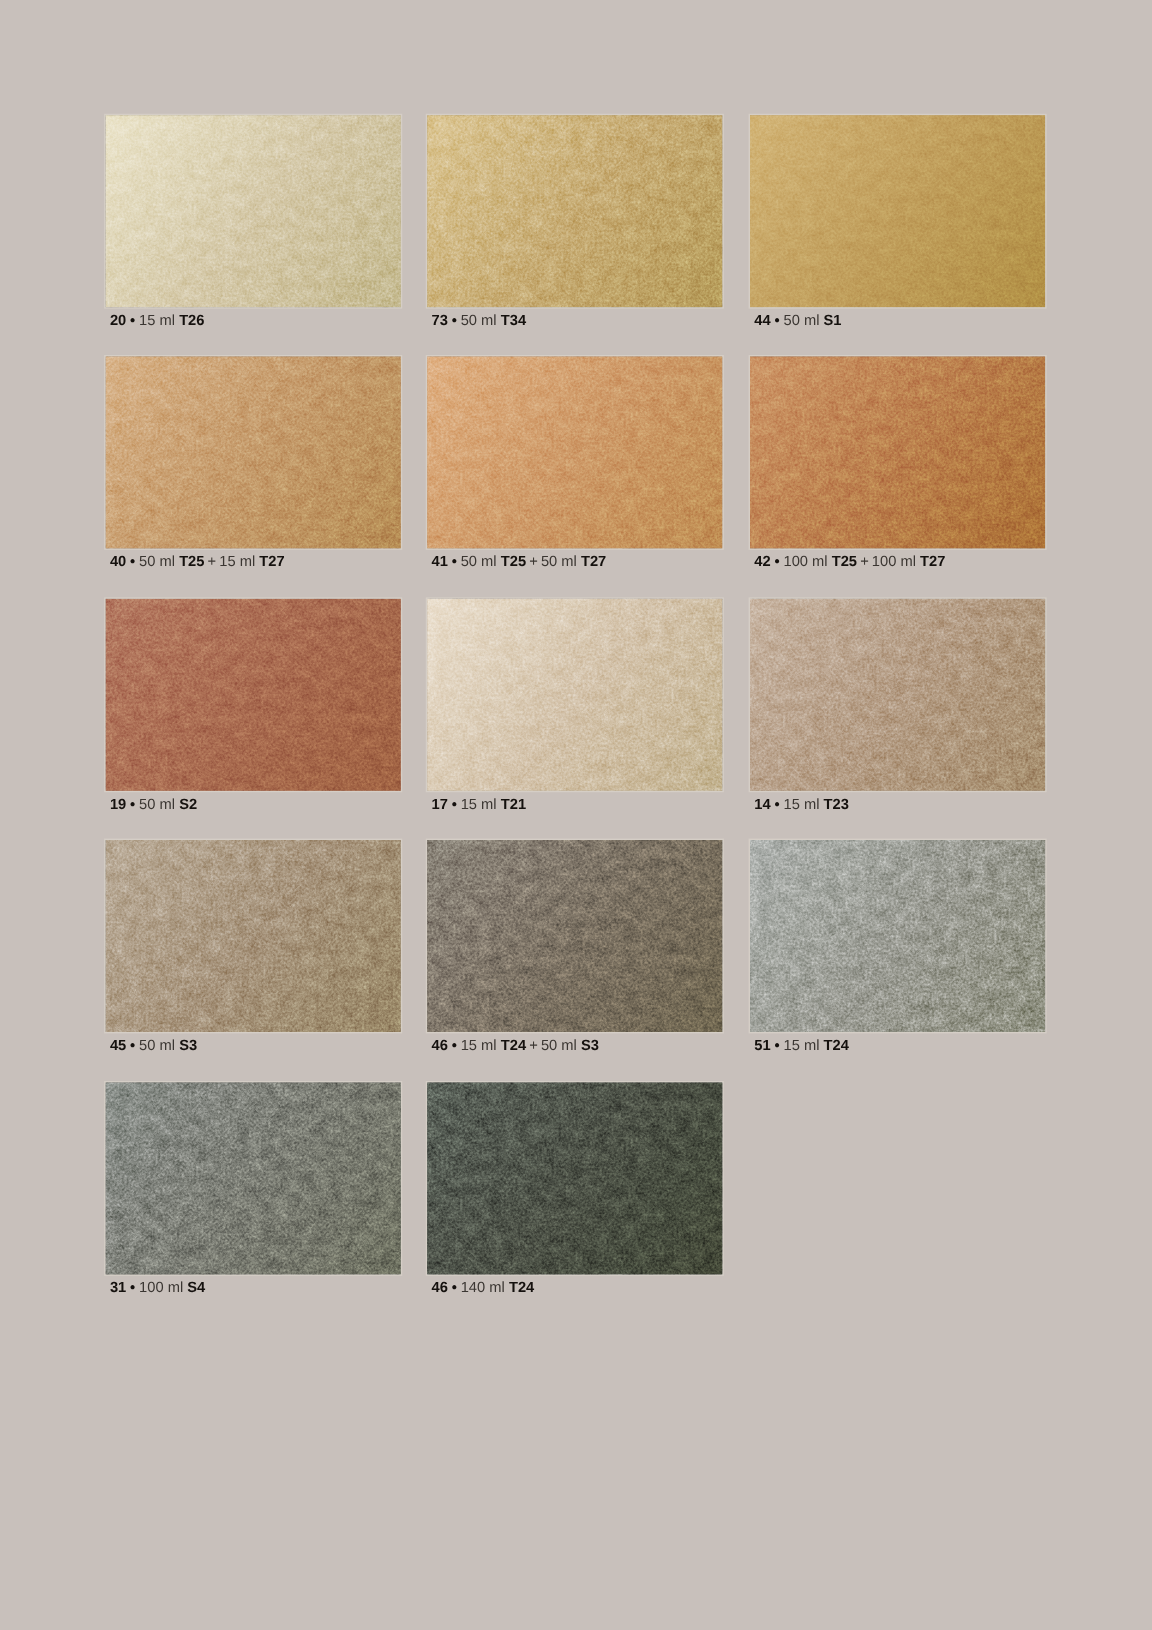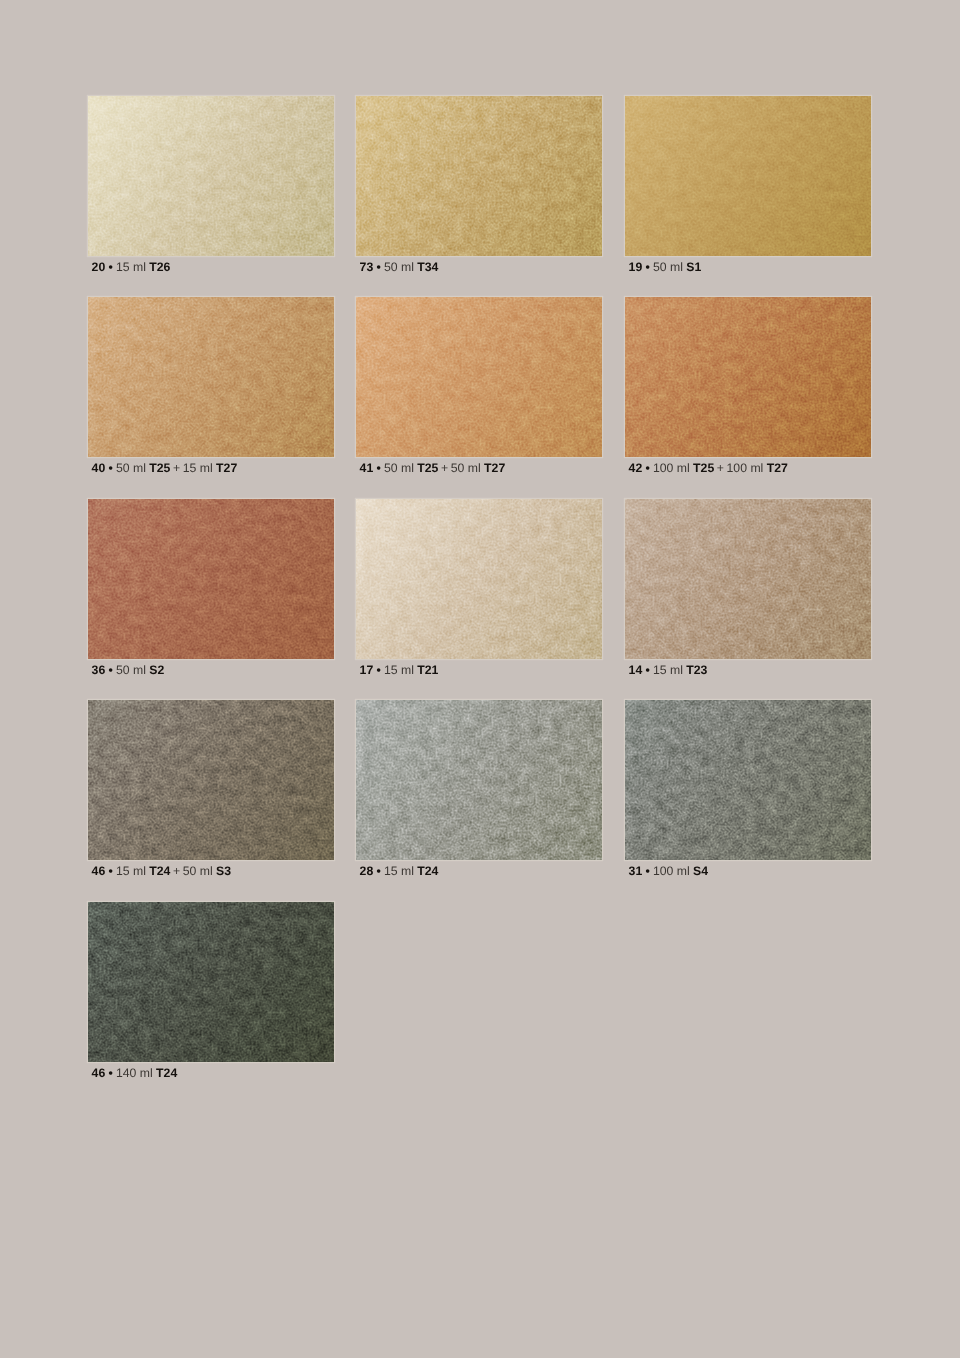--- a/index.html
+++ b/index.html
@@ -202,21 +202,21 @@
   <div class="chip" data-name="color-swatch">
     <div class="base" data-name="swatch-fill" style="background: rgb(192, 158, 91);"></div>
     <div class="grad" data-name="swatch-shading" style="background: linear-gradient(128deg, rgb(211, 181, 119) 0%, rgb(201, 169, 105) 26%, rgb(192, 158, 91) 52%, rgb(185, 151, 80) 76%, rgb(178, 144, 68) 100%);"></div>
     <div class="tex" data-name="swatch-texture" style="opacity: 0.2912;">
       <svg width="274" height="188" viewBox="0 0 274 188" data-name="grain-pattern-svg">
                 <rect width="274" height="188" filter="url(#tx2)" data-name="grain-pattern-rect"></rect>
               </svg>
     </div>
   </div>
   </div>
-  <div class="label" data-name="swatch-label"><span class="n" data-name="swatch-number">19</span><span class="b" data-name="bullet-separator">•</span><span class="q" data-name="swatch-dose">50 ml</span>&nbsp;<span class="c" data-name="swatch-code">S1</span></div>
+  <div class="label" data-name="swatch-label"><span class="n" data-name="swatch-number">44</span><span class="b" data-name="bullet-separator">•</span><span class="q" data-name="swatch-dose">50 ml</span>&nbsp;<span class="c" data-name="swatch-code">S1</span></div>
 </div>
 <div class="cell" data-name="swatch-cell">
   <div class="chipwrap" data-name="swatch-frame">
   <div class="chip" data-name="color-swatch">
     <div class="base" data-name="swatch-fill" style="background: rgb(197, 155, 107);"></div>
     <div class="grad" data-name="swatch-shading" style="background: linear-gradient(128deg, rgb(216, 178, 135) 0%, rgb(206, 166, 121) 26%, rgb(197, 155, 107) 52%, rgb(190, 148, 96) 76%, rgb(183, 141, 84) 100%);"></div>
     <div class="tex" data-name="swatch-texture" style="opacity: 0.4928;">
       <svg width="274" height="188" viewBox="0 0 274 188" data-name="grain-pattern-svg">
                 <rect width="274" height="188" filter="url(#tx4)" data-name="grain-pattern-rect"></rect>
               </svg>
@@ -258,21 +258,21 @@
   <div class="chip" data-name="color-swatch">
     <div class="base" data-name="swatch-fill" style="background: rgb(169, 107, 80);"></div>
     <div class="grad" data-name="swatch-shading" style="background: linear-gradient(128deg, rgb(180, 121, 97) 0%, rgb(175, 114, 88) 26%, rgb(169, 107, 80) 52%, rgb(165, 103, 73) 76%, rgb(161, 99, 67) 100%);"></div>
     <div class="tex" data-name="swatch-texture" style="opacity: 0.4704;">
       <svg width="274" height="188" viewBox="0 0 274 188" data-name="grain-pattern-svg">
                 <rect width="274" height="188" filter="url(#tx2)" data-name="grain-pattern-rect"></rect>
               </svg>
     </div>
   </div>
   </div>
-  <div class="label" data-name="swatch-label"><span class="n" data-name="swatch-number">36</span><span class="b" data-name="bullet-separator">•</span><span class="q" data-name="swatch-dose">50 ml</span>&nbsp;<span class="c" data-name="swatch-code">S2</span></div>
+  <div class="label" data-name="swatch-label"><span class="n" data-name="swatch-number">19</span><span class="b" data-name="bullet-separator">•</span><span class="q" data-name="swatch-dose">50 ml</span>&nbsp;<span class="c" data-name="swatch-code">S2</span></div>
 </div>
 <div class="cell" data-name="swatch-cell">
   <div class="chipwrap" data-name="swatch-frame">
   <div class="chip" data-name="color-swatch">
     <div class="base" data-name="swatch-fill" style="background: rgb(212, 195, 171);"></div>
     <div class="grad" data-name="swatch-shading" style="background: linear-gradient(128deg, rgb(234, 222, 204) 0%, rgb(223, 209, 188) 26%, rgb(212, 195, 171) 52%, rgb(204, 187, 158) 76%, rgb(195, 179, 144) 100%);"></div>
     <div class="tex" data-name="swatch-texture" style="opacity: 0.616;">
       <svg width="274" height="188" viewBox="0 0 274 188" data-name="grain-pattern-svg">
                 <rect width="274" height="188" filter="url(#tx3)" data-name="grain-pattern-rect"></rect>
               </svg>
@@ -291,20 +291,34 @@
                 <rect width="274" height="188" filter="url(#tx5)" data-name="grain-pattern-rect"></rect>
               </svg>
     </div>
   </div>
   </div>
   <div class="label" data-name="swatch-label"><span class="n" data-name="swatch-number">14</span><span class="b" data-name="bullet-separator">•</span><span class="q" data-name="swatch-dose">15 ml</span>&nbsp;<span class="c" data-name="swatch-code">T23</span></div>
 </div>
 <div class="cell" data-name="swatch-cell">
   <div class="chipwrap" data-name="swatch-frame">
   <div class="chip" data-name="color-swatch">
+    <div class="base" data-name="swatch-fill" style="background: rgb(167, 148, 124);"></div>
+    <div class="grad" data-name="swatch-shading" style="background: linear-gradient(128deg, rgb(185, 170, 150) 0%, rgb(176, 159, 137) 26%, rgb(167, 148, 124) 52%, rgb(160, 142, 113) 76%, rgb(153, 135, 102) 100%);"></div>
+    <div class="tex" data-name="swatch-texture" style="opacity: 0.5824;">
+      <svg width="274" height="188" viewBox="0 0 274 188" data-name="grain-pattern-svg">
+                <rect width="274" height="188" filter="url(#tx1)" data-name="grain-pattern-rect"></rect>
+              </svg>
+    </div>
+  </div>
+  </div>
+  <div class="label" data-name="swatch-label"><span class="n" data-name="swatch-number">45</span><span class="b" data-name="bullet-separator">•</span><span class="q" data-name="swatch-dose">50 ml</span>&nbsp;<span class="c" data-name="swatch-code">S3</span></div>
+</div>
+<div class="cell" data-name="swatch-cell">
+  <div class="chipwrap" data-name="swatch-frame">
+  <div class="chip" data-name="color-swatch">
     <div class="base" data-name="swatch-fill" style="background: rgb(124, 114, 99);"></div>
     <div class="grad" data-name="swatch-shading" style="background: linear-gradient(128deg, rgb(139, 133, 122) 0%, rgb(132, 123, 111) 26%, rgb(124, 114, 99) 52%, rgb(118, 108, 90) 76%, rgb(112, 103, 80) 100%);"></div>
     <div class="tex" data-name="swatch-texture" style="opacity: 0.616;">
       <svg width="274" height="188" viewBox="0 0 274 188" data-name="grain-pattern-svg">
                 <rect width="274" height="188" filter="url(#tx2)" data-name="grain-pattern-rect"></rect>
               </svg>
     </div>
   </div>
   </div>
   <div class="label" data-name="swatch-label"><span class="n" data-name="swatch-number">46</span><span class="b" data-name="bullet-separator">•</span><span class="q" data-name="swatch-dose">15 ml</span>&nbsp;<span class="c" data-name="swatch-code">T24</span><span class="q" data-name="plus-separator">+</span><span class="q" data-name="swatch-dose">50 ml</span>&nbsp;<span class="c" data-name="swatch-code">S3</span></div>
@@ -314,21 +328,21 @@
   <div class="chip" data-name="color-swatch">
     <div class="base" data-name="swatch-fill" style="background: rgb(155, 156, 148);"></div>
     <div class="grad" data-name="swatch-shading" style="background: linear-gradient(128deg, rgb(172, 176, 173) 0%, rgb(163, 166, 160) 26%, rgb(155, 156, 148) 52%, rgb(149, 150, 138) 76%, rgb(142, 144, 128) 100%);"></div>
     <div class="tex" data-name="swatch-texture" style="opacity: 0.7616;">
       <svg width="274" height="188" viewBox="0 0 274 188" data-name="grain-pattern-svg">
                 <rect width="274" height="188" filter="url(#tx3)" data-name="grain-pattern-rect"></rect>
               </svg>
     </div>
   </div>
   </div>
-  <div class="label" data-name="swatch-label"><span class="n" data-name="swatch-number">28</span><span class="b" data-name="bullet-separator">•</span><span class="q" data-name="swatch-dose">15 ml</span>&nbsp;<span class="c" data-name="swatch-code">T24</span></div>
+  <div class="label" data-name="swatch-label"><span class="n" data-name="swatch-number">51</span><span class="b" data-name="bullet-separator">•</span><span class="q" data-name="swatch-dose">15 ml</span>&nbsp;<span class="c" data-name="swatch-code">T24</span></div>
 </div>
 <div class="cell" data-name="swatch-cell">
   <div class="chipwrap" data-name="swatch-frame">
   <div class="chip" data-name="color-swatch">
     <div class="base" data-name="swatch-fill" style="background: rgb(123, 125, 116);"></div>
     <div class="grad" data-name="swatch-shading" style="background: linear-gradient(128deg, rgb(138, 144, 139) 0%, rgb(131, 134, 128) 26%, rgb(123, 125, 116) 52%, rgb(117, 119, 107) 76%, rgb(111, 114, 97) 100%);"></div>
     <div class="tex" data-name="swatch-texture" style="opacity: 0.6944;">
       <svg width="274" height="188" viewBox="0 0 274 188" data-name="grain-pattern-svg">
                 <rect width="274" height="188" filter="url(#tx4)" data-name="grain-pattern-rect"></rect>
               </svg>

